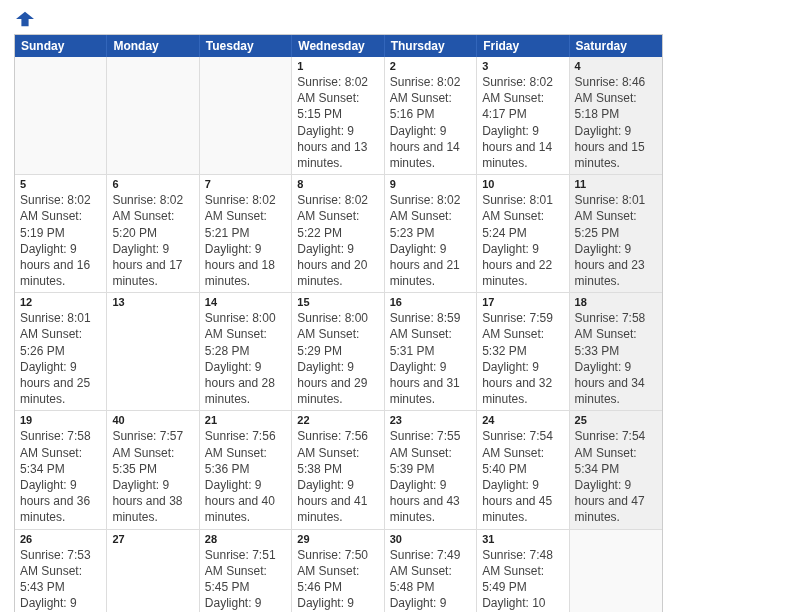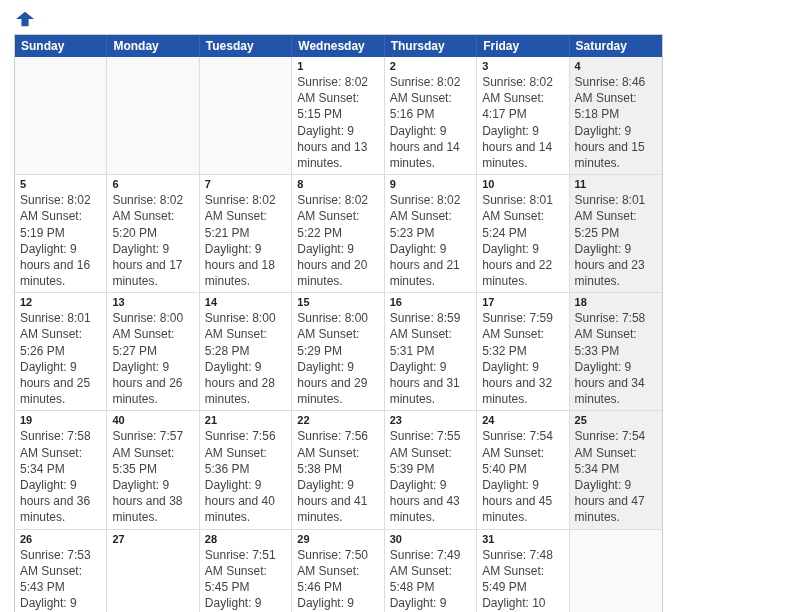--- a/index.html
+++ b/index.html
@@ -233,24 +233,20 @@
         <div class="week-row">
           <div class="cell">
             <div class="cell-date">12</div>
             <div class="cell-info">Sunrise: 8:01 AM
 Sunset: 5:26 PM
 Daylight: 9 hours
 and 25 minutes.</div>
           </div>
           <div class="cell">
             <div class="cell-date">13</div>
-            <div class="cell-info">Sunrise: 8:00 AM
-Sunset: 5:27 PM
-Daylight: 9 hours
-and 26 minutes.</div>
           </div>
           <div class="cell">
             <div class="cell-date">14</div>
             <div class="cell-info">Sunrise: 8:00 AM
 Sunset: 5:28 PM
 Daylight: 9 hours
 and 28 minutes.</div>
           </div>
           <div class="cell">
             <div class="cell-date">15</div>

